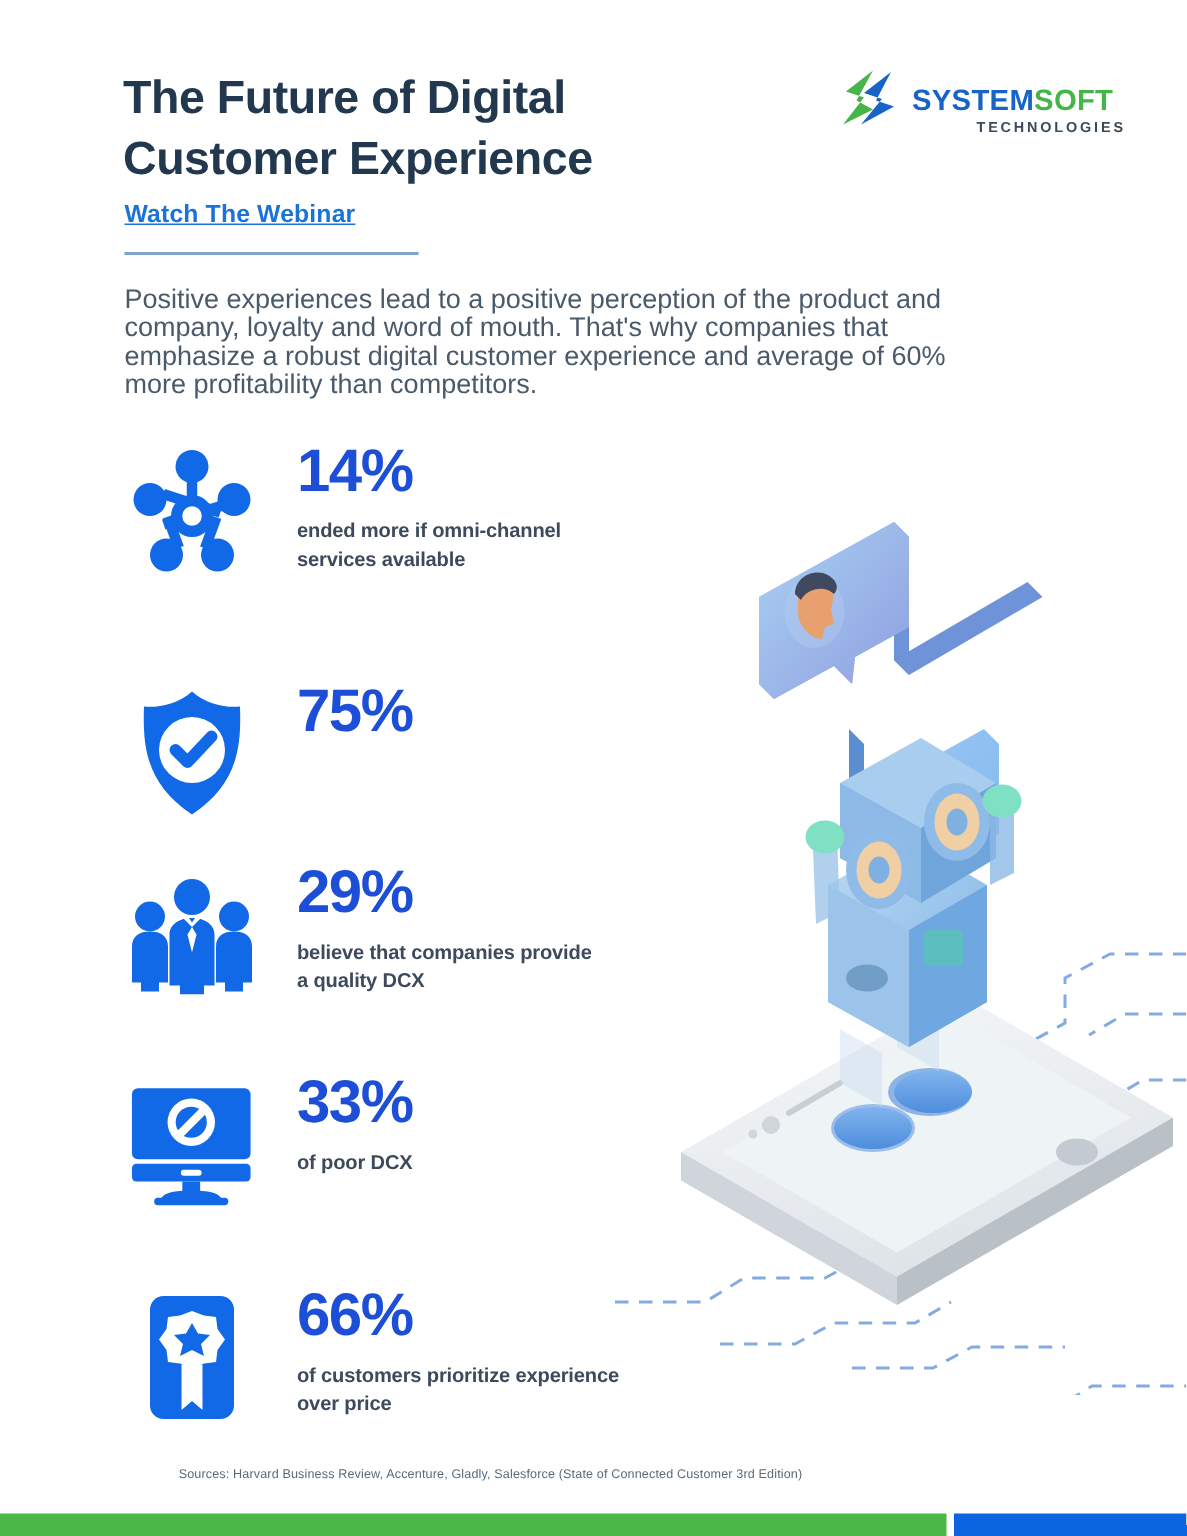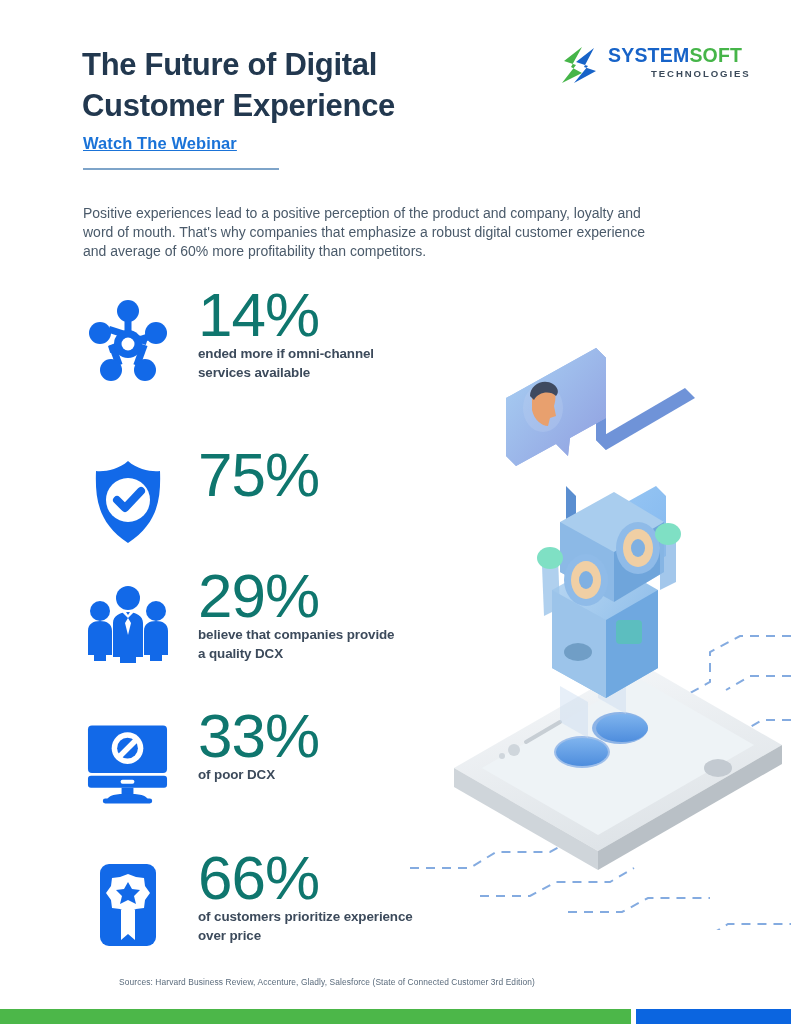--- a/index.html
+++ b/index.html
@@ -43,37 +43,37 @@
     position: absolute;
     left: 83px;
     top: 168px;
     width: 196px;
     height: 2px;
     background: #7ea4c9;
   }
   .intro {
     position: absolute;
     left: 83px;
-    top: 204px;
+    top: 190px;
     width: 580px;
-    font-size: 14px;
+    font-size: 18px;
     line-height: 19px;
     color: #4a5a6a;
   }
 
   
   .logo {
     position: absolute;
     left: 556px;
     top: 42px;
     width: 190px;
     height: 46px;
   }
   .logo-mark { position: absolute; left: 0; top: 3px; width: 44px; height: 40px; }
-  .logo-text { position: absolute; left: 52px; top: 2px; }
+  .logo-text { position: absolute; left: 52px; top: 14px; }
   .logo-name { font-size: 19.5px; font-weight: bold; letter-spacing: 0.2px; line-height: 22px; }
   .logo-name .sys { color: #1763c8; }
   .logo-name .soft { color: #46b549; }
   .logo-sub {
     font-size: 9.6px;
     font-weight: bold;
     color: #3b4a5a;
     letter-spacing: 1.9px;
     line-height: 13px;
     margin-top: 1px;
@@ -93,23 +93,23 @@
     left: 0;
     top: 0;
     width: 85px;
     height: 100px;
     display: flex;
     align-items: center;
     justify-content: center;
   }
   .stat-body { position: absolute; left: 113px; top: -4px; width: 290px; }
   .stat-value {
-    font-size: 62px;
-    font-weight: normal;
-    color: #0f766e;
+    font-size: 40px;
+    font-weight: bold;
+    color: #1d4ed8;
     line-height: 53px;
     letter-spacing: -1px;
   }
   .stat-label {
     font-size: 13.4px;
     font-weight: bold;
     line-height: 19px;
     color: #3c4a5b;
     margin-top: 3px;
     letter-spacing: -0.1px;

